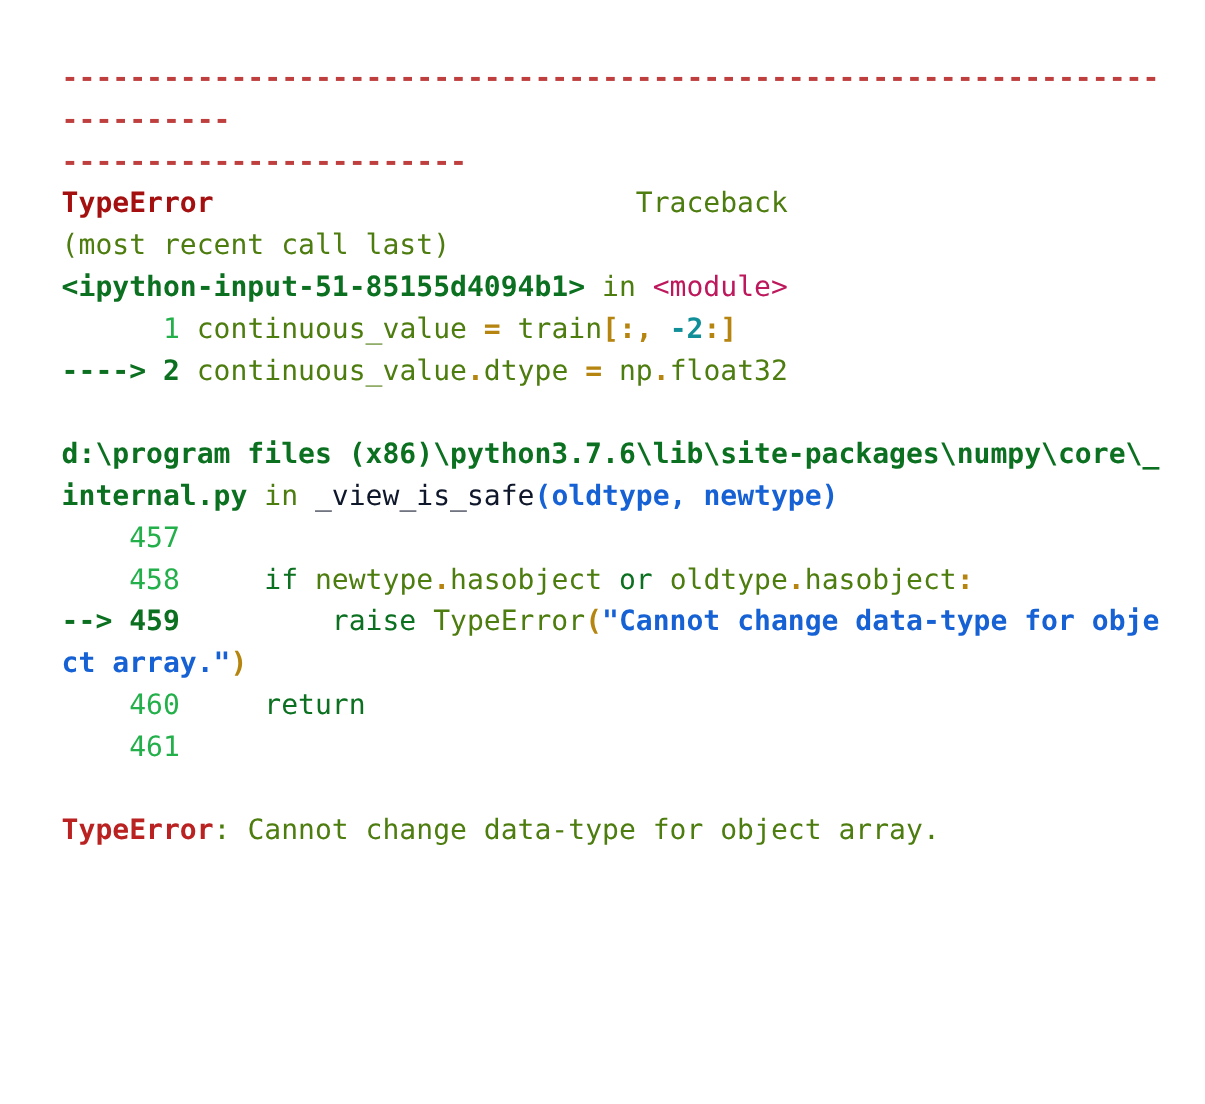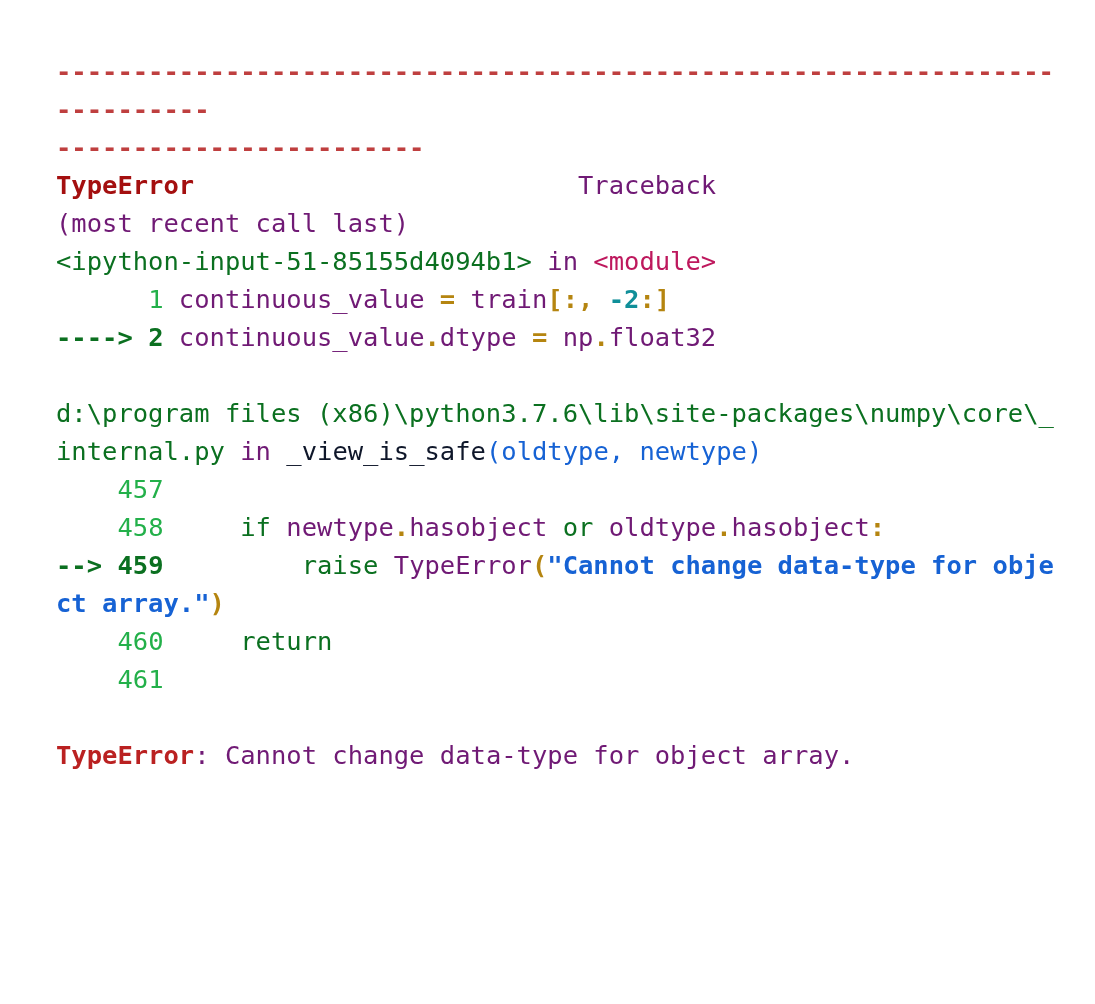--- a/index.html
+++ b/index.html
@@ -23,27 +23,27 @@
     line-height: 38px;
     letter-spacing: 0px;
     white-space: pre-wrap;
     word-break: break-all;
     color: #000000;
   }
 
   .line { display: block; min-height: 38px; }
 
   
-  .t-plain   { color: #701a75; }
+  .t-plain   { color: #4d7c0f; }
   .t-errname { color: #a40f0f; font-weight: bold; }
   .t-exc     { color: #ba2121; font-weight: bold; }
   .t-hr      { color: #bf3f3f; font-weight: bold; }
-  .t-file    { color: #0b7020; font-weight: normal; }
+  .t-file    { color: #0b7020; font-weight: bold; }
   .t-funcname{ color: #0f172a; }
-  .t-args    { color: #1662d4; font-weight: normal; }
+  .t-args    { color: #1662d4; font-weight: bold; }
   .t-lineno  { color: #23b04a; }
   .t-linenoem{ color: #0b7020; font-weight: bold; }
   .t-arrow   { color: #0b7020; font-weight: bold; }
   .t-keyword { color: #0b7020; font-weight: normal; }
   .t-op      { color: #b58510; font-weight: bold; }
   .t-number  { color: #108f99; font-weight: bold; }
   .t-string  { color: #1662d4; font-weight: bold; }
   .t-module  { color: #be185d; }
   .t-spacer  { color: transparent; }
 </style>

